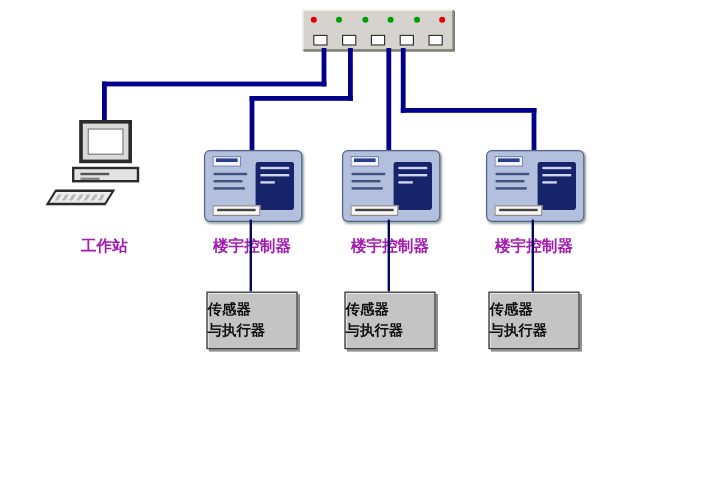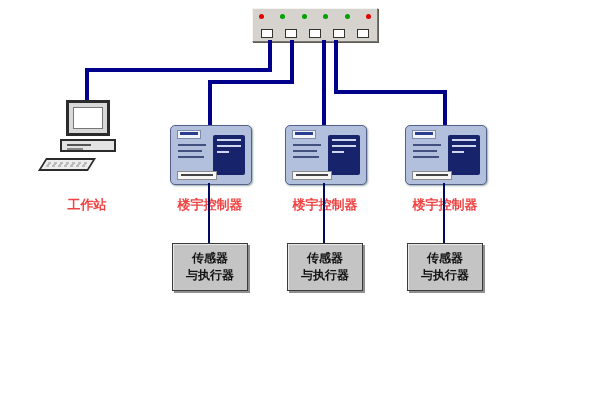--- a/index.html
+++ b/index.html
@@ -47,26 +47,26 @@
   .ctrl-bar{position:absolute;left:7px;height:2px;background:#41507e;}
   .ctrl-panel{position:absolute;right:6px;top:9px;width:32px;height:40px;
               background:#17246b;border-radius:2px;}
   .ctrl-panel i{display:block;margin:4px 4px 0;height:2px;background:#cfd6ee;}
   .ctrl-strip{position:absolute;left:6px;bottom:4px;width:38px;height:7px;
               background:#f6f6f6;border:1px solid #8a8a8a;}
   .ctrl-strip i{display:block;margin:2px 3px;height:2px;background:#444;}
 
   
   .label{position:absolute;width:110px;text-align:center;font-size:13px;
-         font-weight:bold;color:#ef4444;}
+         font-weight:bold;color:#a21caf;}
 
   
   .sensor{position:absolute;width:74px;height:46px;background:#c4c4c4;
           border:1px solid #3a3a3a;box-shadow:2px 2px 0 #8f8f8f,inset 1px 1px 0 #e8e8e8;
-          display:flex;flex-direction:column;justify-content:center;align-items:center;
+          display:flex;flex-direction:column;justify-content:center;align-items:flex-start;
           font-size:12px;font-weight:bold;color:#111;line-height:1.45;}
 </style>
 </head>
 <body>
 
 <div id="canvas">
 
   <div class="switch">
     <div class="led-row">
         <span class="led" style="background: rgb(224, 0, 0);"></span>

